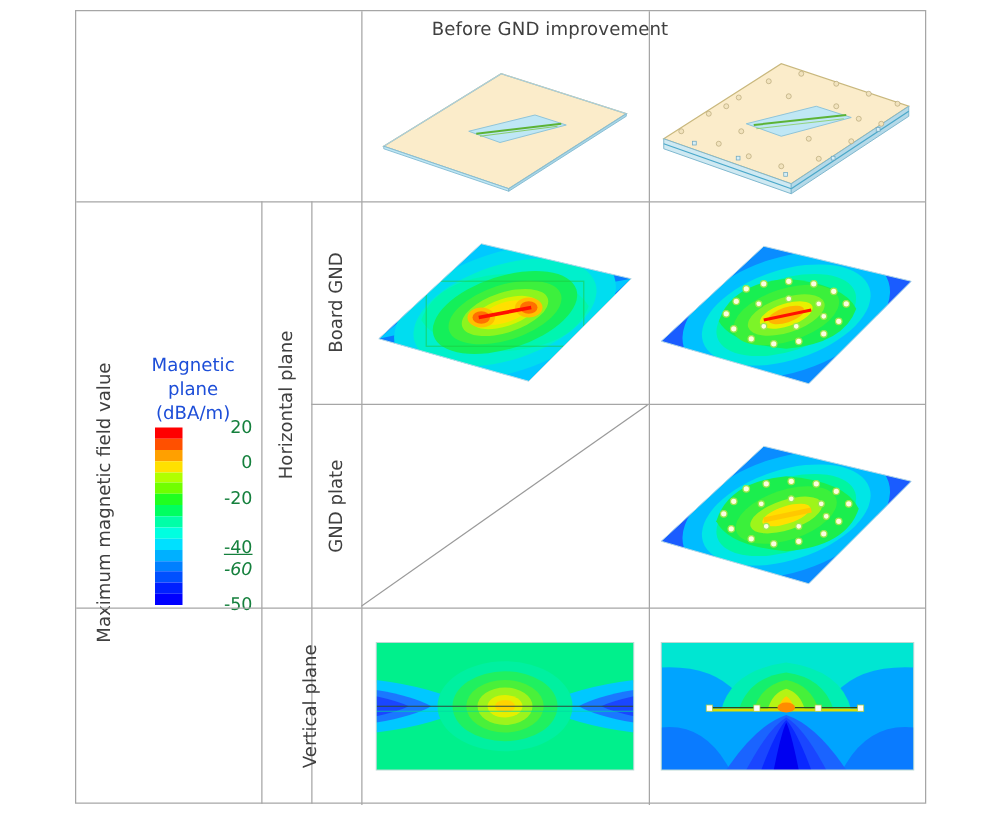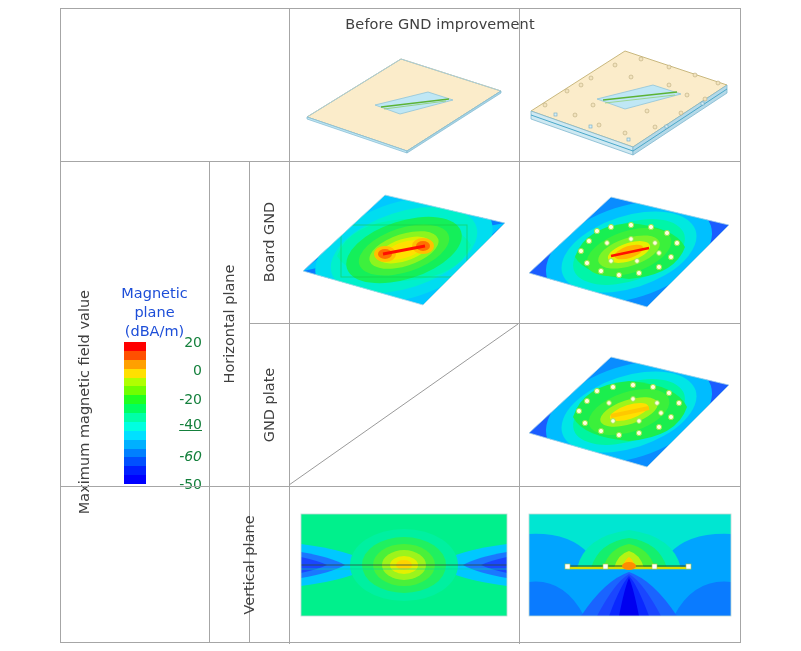--- a/index.html
+++ b/index.html
@@ -65,21 +65,21 @@
           <div class="cband" style="height: 8.875px; background: rgb(0, 176, 255);"></div>
           <div class="cband" style="height: 8.875px; background: rgb(0, 128, 255);"></div>
           <div class="cband" style="height: 8.875px; background: rgb(0, 80, 255);"></div>
           <div class="cband" style="height: 8.875px; background: rgb(0, 32, 255);"></div>
           <div class="cband" style="height: 8.875px; background: rgb(0, 0, 255);"></div>
         </div>
       <div class="cticks" id="cticks">
           <div class="ctick" style="top: 1px;">20</div>
           <div class="ctick" style="top: 29.4px;">0</div>
           <div class="ctick" style="top: 57.8px;">-20</div>
-          <div class="ctick" style="top: 83px; text-decoration: underline;">-40</div>
+          <div class="ctick" style="top: 97px; text-decoration: underline;">-40</div>
           <div class="ctick" style="top: 114.6px; font-style: italic;">-60</div>
           <div class="ctick" style="top: 143px;">-50</div>
         </div>
     </div>
   </div>
 
   <div class="tbl">
 
     <div class="vline" style="left:148px;top:152px;height:482px;"></div>
     <div class="vline" style="left:188px;top:152px;height:482px;"></div>

